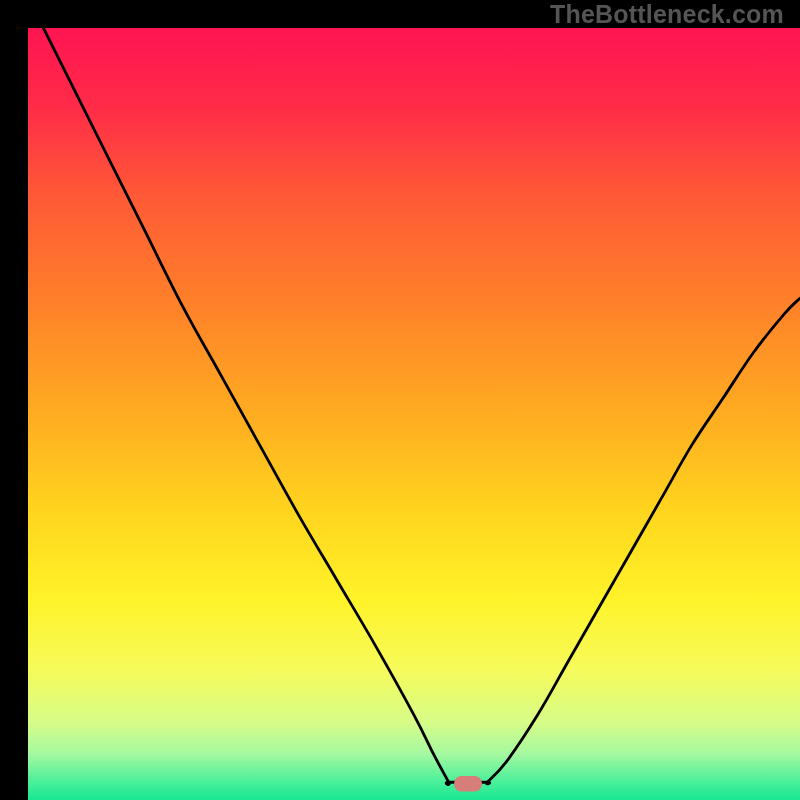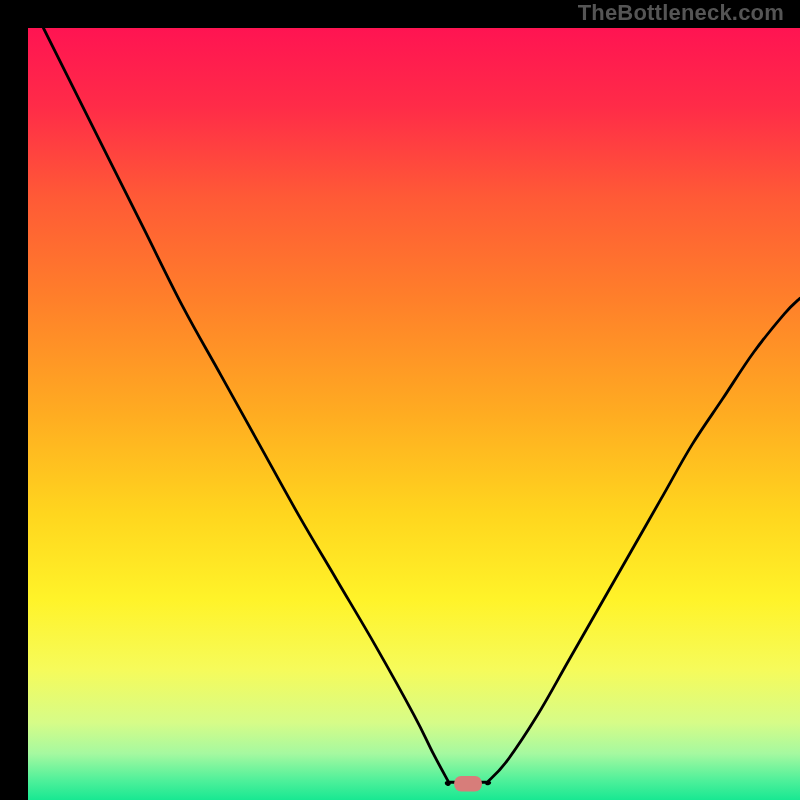--- a/index.html
+++ b/index.html
@@ -23,21 +23,21 @@
     left: 14px;
     top: 14px;
     width: 772px;
     height: 772px;
   }
   .watermark {
     position: absolute;
     top: 0px;
     right: 16px;
     font-family: Arial, Helvetica, sans-serif;
-    font-size: 22px;
+    font-size: 25px;
     font-weight: 600;
     color: #555;
     letter-spacing: 0.2px;
   }
 </style>
 </head>
 <body>
 
 <div class="frame">
   <svg class="plot" id="plot" viewBox="0 0 772 772" preserveAspectRatio="none">

